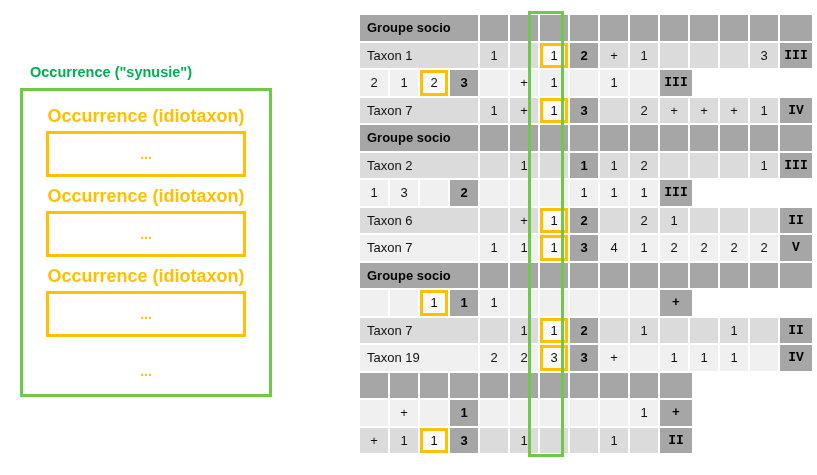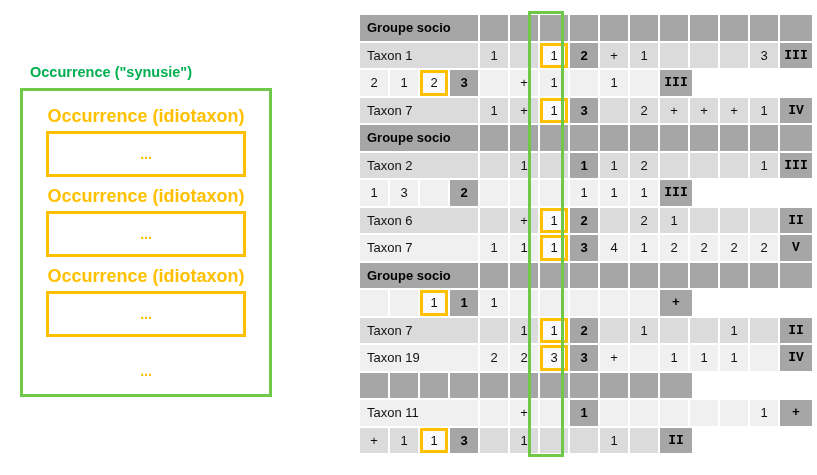--- a/index.html
+++ b/index.html
@@ -284,21 +284,20 @@
           <div class="cell"></div>
           <div class="cell"></div>
           <div class="cell"></div>
           <div class="cell"></div>
           <div class="cell"></div>
           <div class="cell"></div>
           <div class="cell"></div>
           <div class="cell"></div>
         </div>
         <div class="trow light">
-          <div class="cell name">Taxon 11</div>
           <div class="cell"></div>
           <div class="cell">+</div>
           <div class="cell"></div>
           <div class="cell synth">1</div>
           <div class="cell"></div>
           <div class="cell"></div>
           <div class="cell"></div>
           <div class="cell"></div>
           <div class="cell"></div>
           <div class="cell">1</div>

